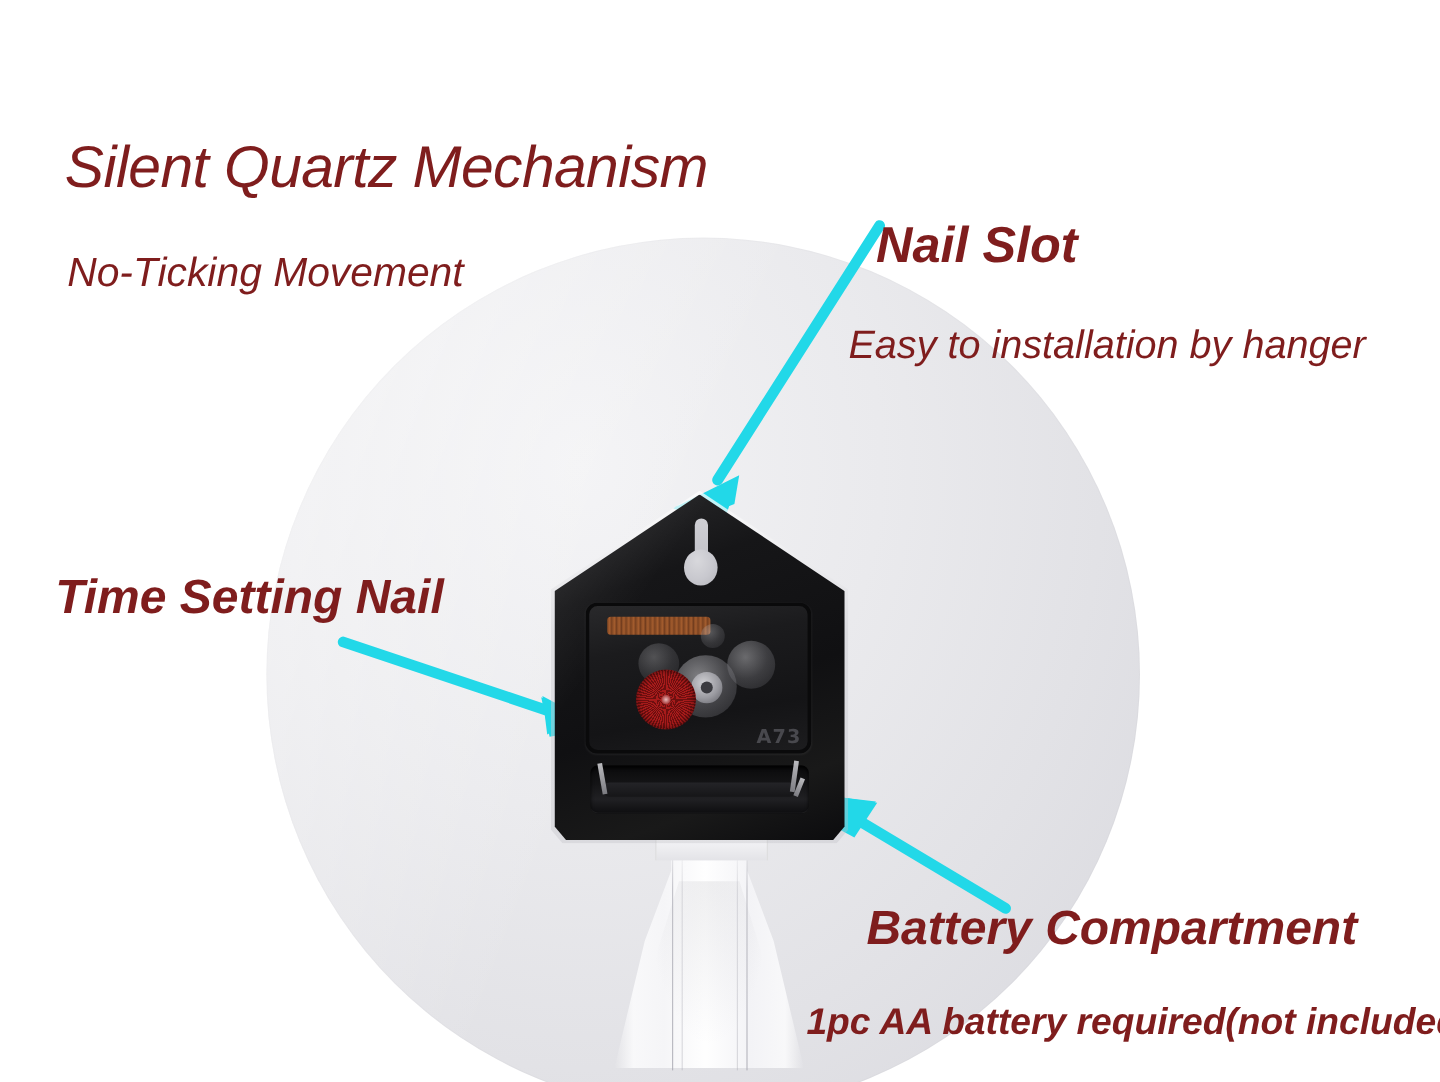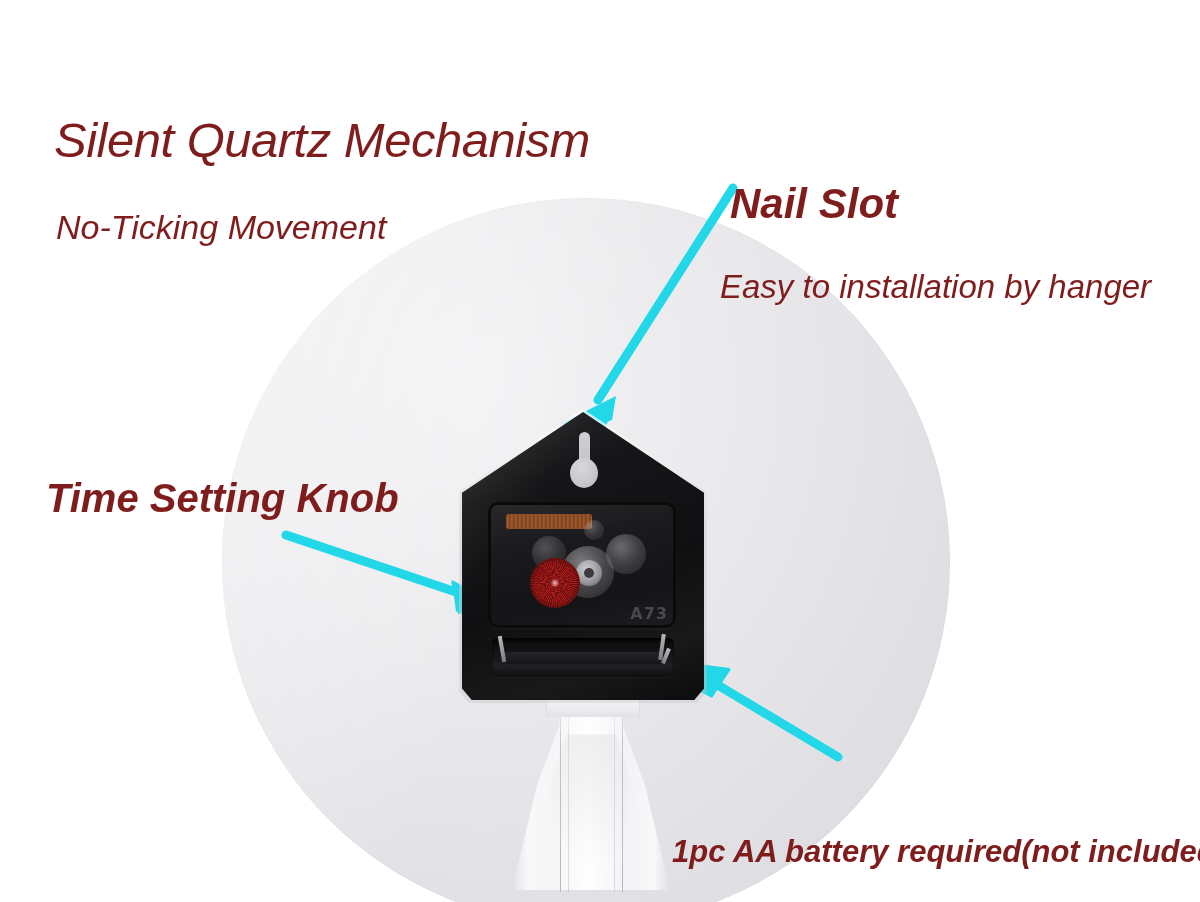--- a/index.html
+++ b/index.html
@@ -271,21 +271,20 @@
     left:730px; top:180px;
     font-size:42px;
     font-style:italic;
     font-weight:bold;
   }
   .lbl.nail-sub{
     left:707px; top:268px;
     font-size:33px;
     font-style:italic;
     font-weight:400;
-    margin-left:13px;
   }
   .lbl.knob-title{
     left:46px; top:476px;
     font-size:40px;
     font-style:italic;
     font-weight:bold;
   }
   .lbl.batt-title{
     left:722px; top:752px;
     font-size:40px;
@@ -380,17 +379,18 @@
       <polygon points="679,661 731,669 712,698 686,684" fill="#22d8e8"></polygon>
     </g>
   </svg>
 
   <div class="lbl title">Silent Quartz Mechanism</div>
   <div class="lbl subtitle">No-Ticking Movement</div>
 
   <div class="lbl nail-title">Nail Slot</div>
   <div class="lbl nail-sub">Easy to installation by hanger</div>
 
-  <div class="lbl knob-title">Time Setting Knob</div>
-
+  <div class="lbl knob-title">Time Setting Nail</div>
+
+  <div class="lbl batt-title">Battery Compartment</div>
   <div class="lbl batt-sub">1pc AA battery required(not included)</div>
 
 </div>
 
 </body></html>

